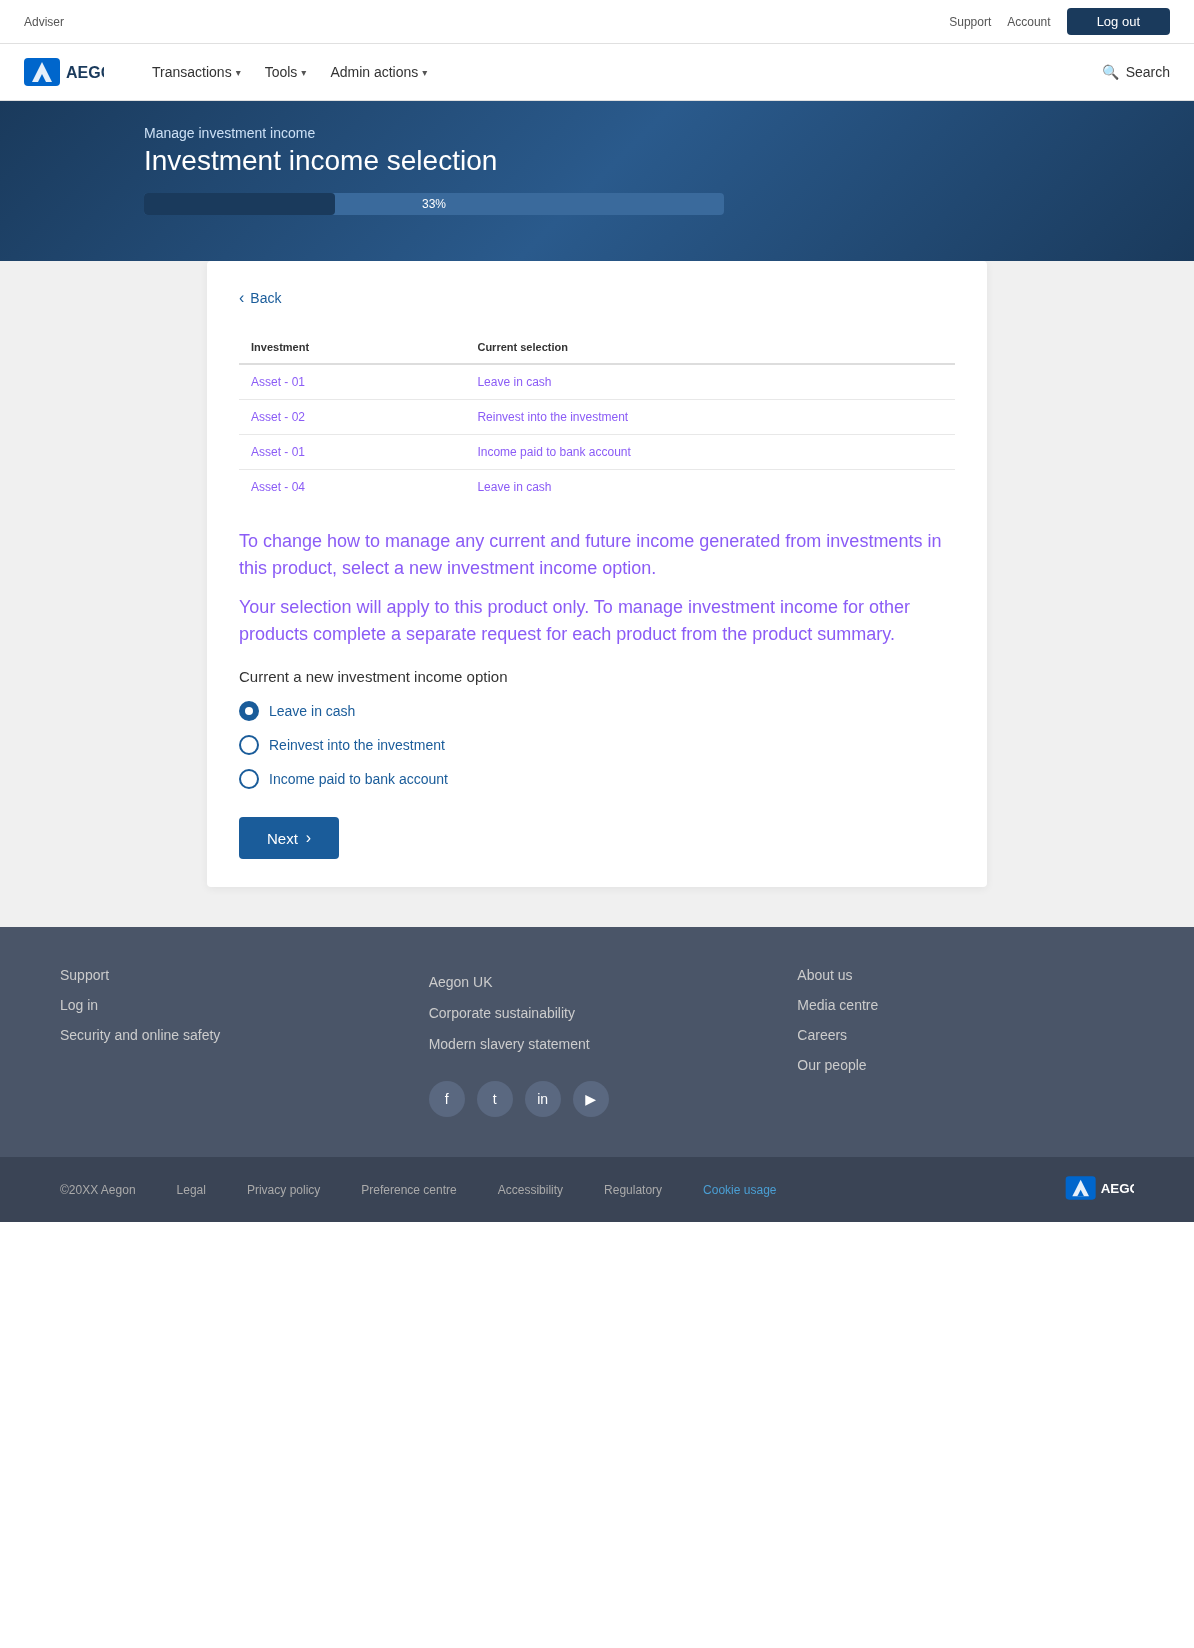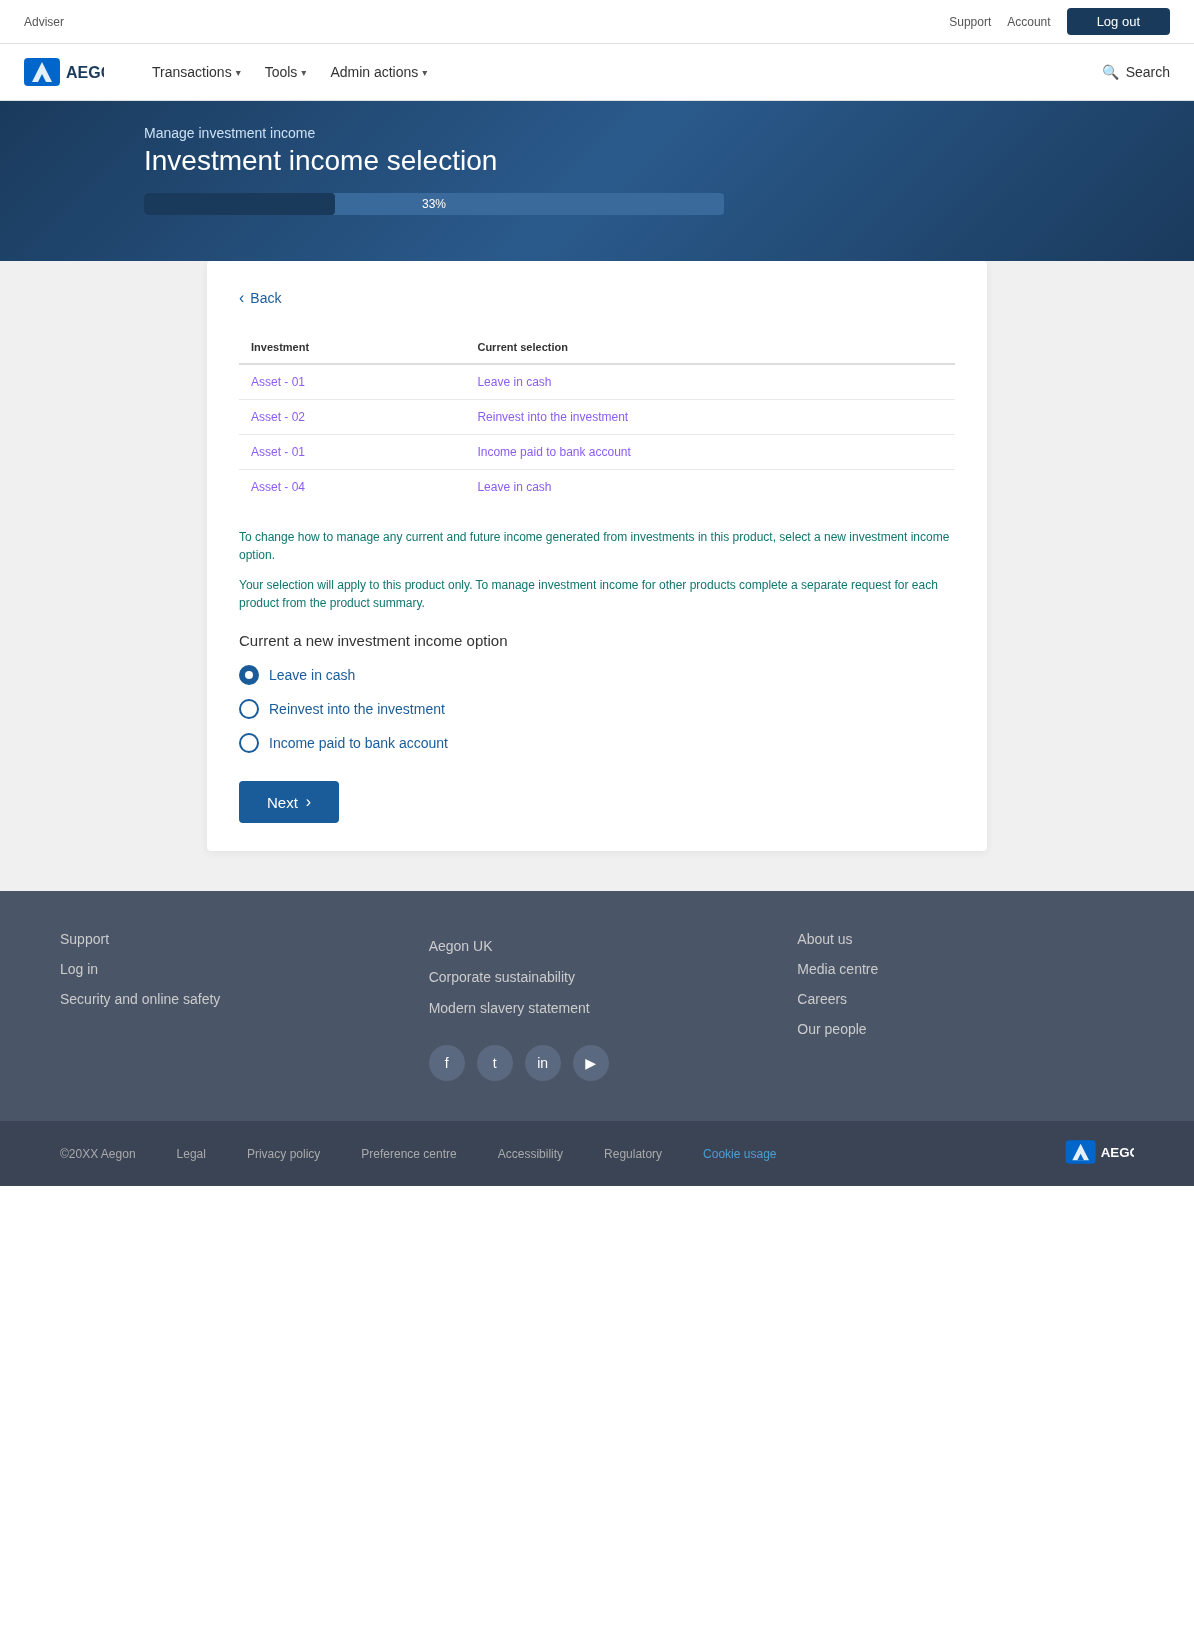--- a/index.html
+++ b/index.html
@@ -157,22 +157,22 @@
     .investment-table td {
       padding: 10px 12px;
       border-bottom: 1px solid #e8e8e8;
       font-size: 12px;
       color: #8b5cf6;
     }
     .investment-table tr:last-child td { border-bottom: none; }
 
     
     .info-text {
-      font-size: 12px;
-      color: #0f766e;
+      font-size: 18px;
+      color: #8b5cf6;
       line-height: 1.5;
       margin-bottom: 12px;
     }
 
     
     .select-heading {
       font-size: 15px;
       font-weight: 500;
       color: #333;
       margin: 20px 0 16px 0;

